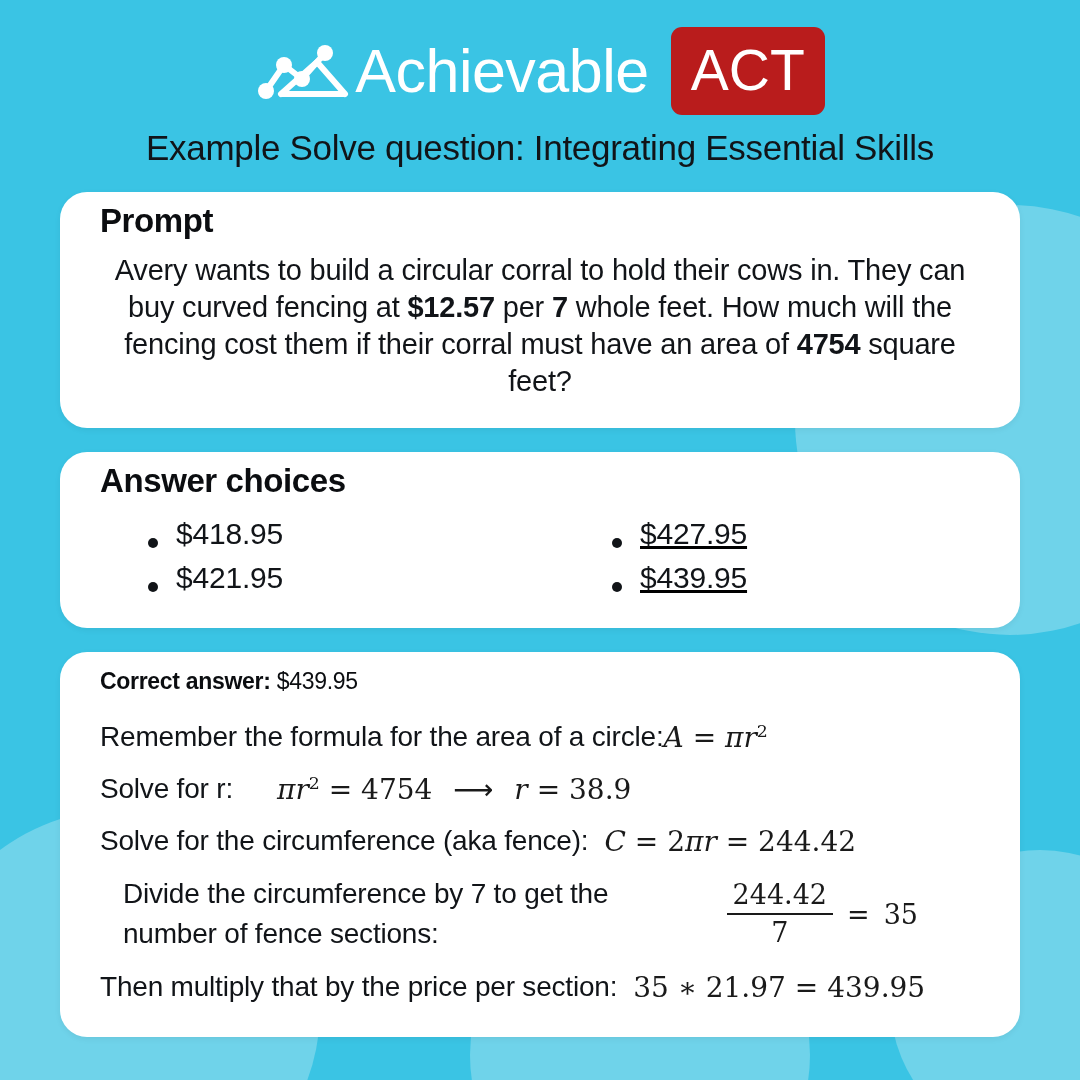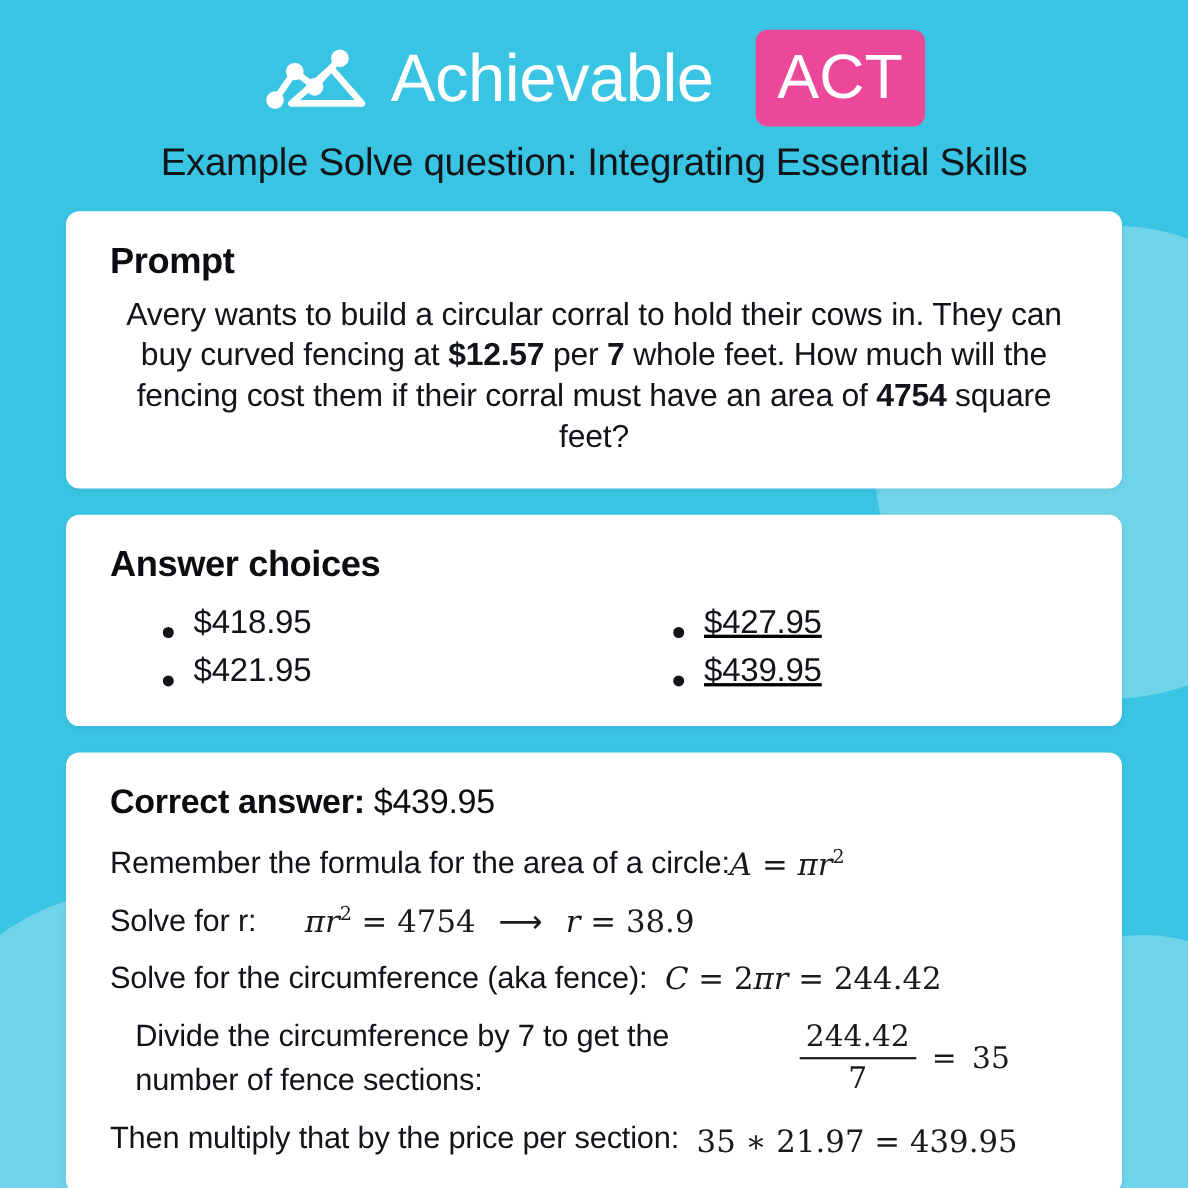--- a/index.html
+++ b/index.html
@@ -30,40 +30,40 @@
   .header {
     position: relative;
     z-index: 2;
     padding-top: 28px;
     text-align: center;
   }
   .logo-row {
     display: flex;
     align-items: center;
     justify-content: center;
-    gap: 16px;
+    gap: 0px;
     height: 86px;
   }
   .logo-mark {
     width: 96px;
     height: 62px;
     margin-right: 4px;
     display: block;
   }
   .logo-word {
     color: #ffffff;
     font-size: 61px;
     line-height: 62px;
     letter-spacing: -0.5px;
     font-weight: 400;
     white-space: nowrap;
   }
   .act-badge {
     margin-left: 22px;
-    background: #ec4899;
+    background: #b91c1c;
     border-radius: 11px;
     color: #ffffff;
     font-size: 57px;
     line-height: 62px;
     font-weight: 400;
     padding: 12px 20px 14px 20px;
     letter-spacing: 0px;
     display: inline-block;
   }
   .subtitle {
@@ -79,23 +79,23 @@
   .cards {
     position: relative;
     z-index: 2;
     margin: 22px 60px 0 60px;
     display: flex;
     flex-direction: column;
     gap: 24px;
   }
   .card {
     background: #ffffff;
-    border-radius: 12px;
+    border-radius: 27px;
     box-shadow: 0 2px 6px rgba(0,0,0,0.06);
-    padding: 24px 40px 28px 40px;
+    padding: 8px 40px 28px 40px;
     box-sizing: border-box;
   }
   .card-title {
     font-size: 33px;
     line-height: 42px;
     font-weight: 700;
     color: #0b0d10;
     letter-spacing: -0.4px;
     margin: 0 0 10px 0;
   }
@@ -134,35 +134,35 @@
     width: 10px;
     height: 10px;
     border-radius: 50%;
     background: #111418;
     margin: 17px 18px 0 0;
     flex: 0 0 auto;
   }
 
   
   .answer-head {
-    font-size: 31px;
+    font-size: 23px;
     line-height: 42px;
     color: #0b0d10;
     margin-bottom: 16px;
     letter-spacing: -0.3px;
   }
   .answer-head .lbl { font-weight: 700; }
   .answer-head .val { font-weight: 400; }
 
   .step {
     display: flex;
     align-items: center;
     margin-bottom: 14px;
   }
-  .step:last-child { margin-bottom: 3px; align-items: flex-end; }
+  .step:last-child { margin-bottom: 3px; }
   .step-text {
     font-size: 28px;
     line-height: 38px;
     color: #111418;
     letter-spacing: -0.2px;
     flex: 0 0 auto;
   }
   .step-math {
     font-family: "DejaVu Serif", "Liberation Serif", serif;
     font-size: 28px;

